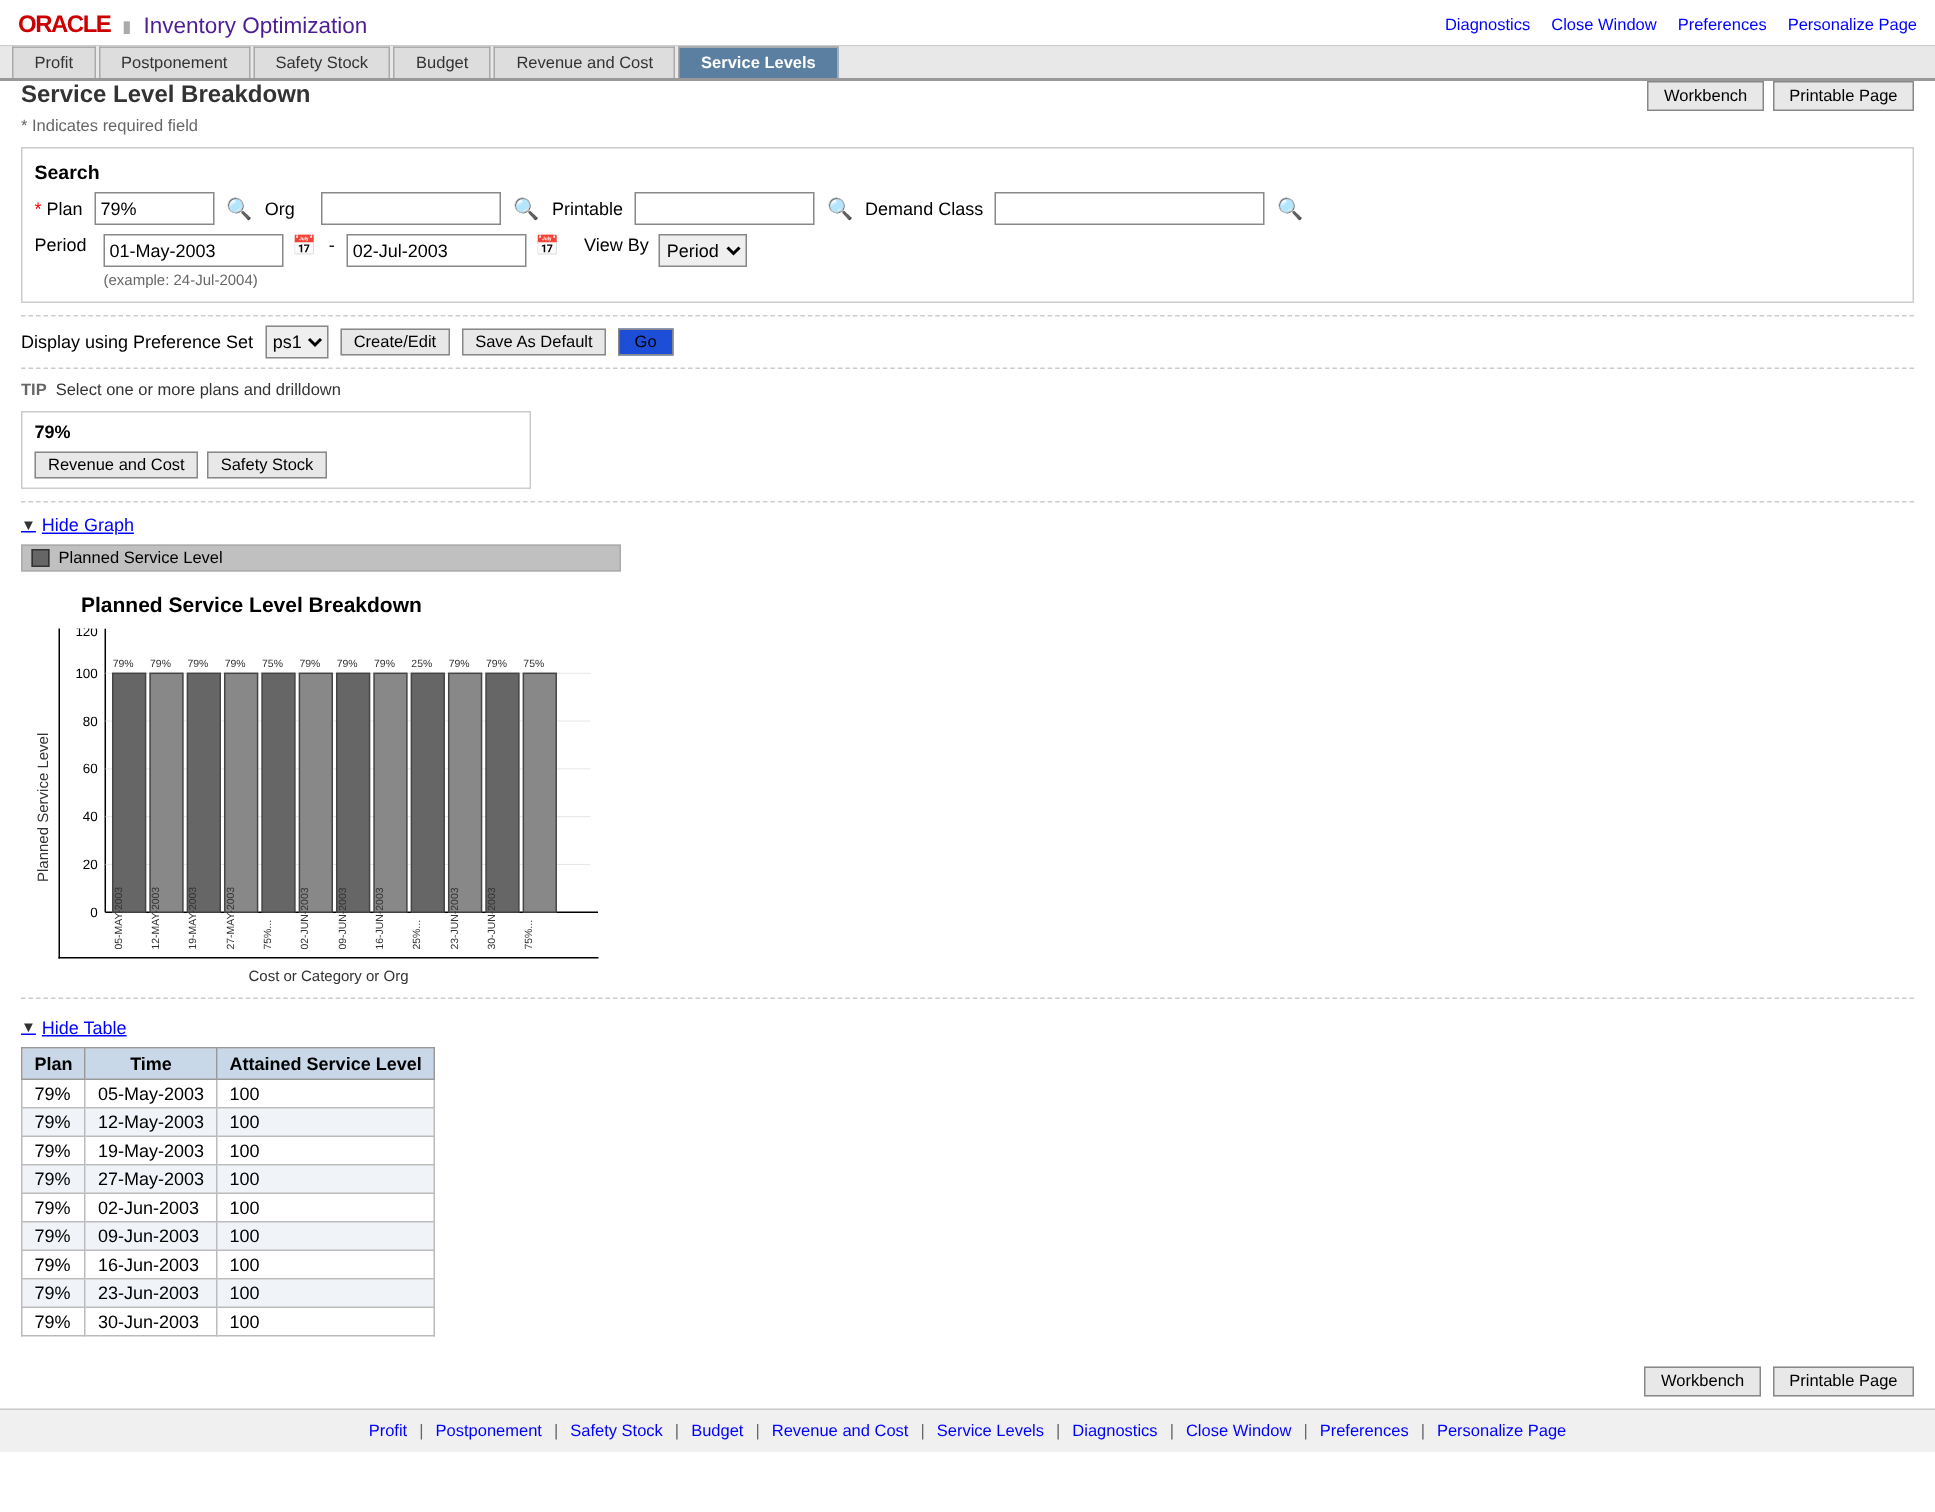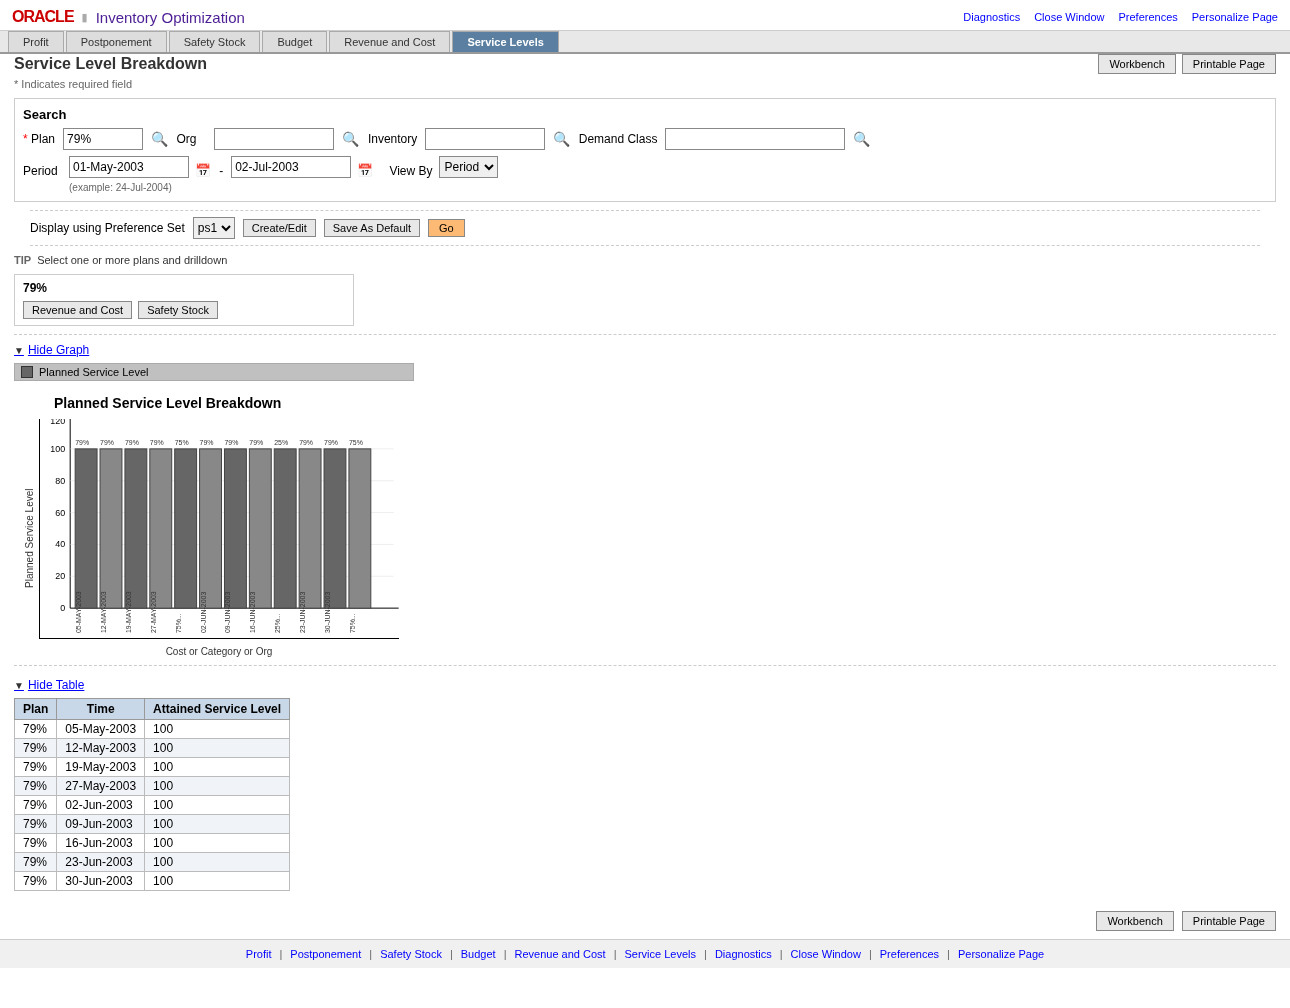--- a/index.html
+++ b/index.html
@@ -37,35 +37,35 @@
 
     .search-row { display: flex; align-items: center; gap: 8px; margin-bottom: 6px; flex-wrap: wrap; }
     .search-label { font-size: 12px; min-width: 30px; }
     .required-star { color: red; }
     .search-input { height: 22px; border: 1px solid #888; padding: 1px 3px; font-size: 12px; }
     .search-input-sm { width: 80px; }
     .search-input-md { width: 120px; }
     .search-input-xl { width: 180px; }
     .search-icon { cursor: pointer; font-size: 14px; color: #666; }
 
-    .period-row { display: flex; align-items: flex-end; gap: 6px; margin-bottom: 4px; }
+    .period-row { display: flex; align-items: flex-start; gap: 6px; margin-bottom: 4px; }
     .period-label { min-width: 40px; font-size: 12px; }
     .date-input { width: 120px; height: 22px; border: 1px solid #888; padding: 1px 3px; font-size: 12px; }
     .cal-icon { cursor: pointer; font-size: 13px; }
     .dash { margin: 0 2px; }
     .viewby-label { margin-left: 10px; font-size: 12px; }
     select.viewby-select { height: 22px; font-size: 12px; border: 1px solid #888; padding: 1px; }
     .example-text { font-size: 10px; color: #666; margin-left: 46px; }
 
     
-    #pref-row { display: flex; align-items: center; gap: 8px; margin: 8px 16px; padding: 6px 0; border-top: 1px dashed #ccc; border-bottom: 1px dashed #ccc; }
+    #pref-row { display: flex; align-items: center; gap: 8px; margin: 8px 0; padding: 6px 0; border-top: 1px dashed #ccc; border-bottom: 1px dashed #ccc; }
     .pref-label { font-size: 12px; }
     .pref-btn { padding: 2px 8px; font-size: 11px; border: 1px solid #888; background: #e8e8e8; cursor: pointer; }
     select.pref-select { height: 22px; font-size: 12px; border: 1px solid #888; }
-    .go-btn { padding: 2px 10px; font-size: 11px; border: 1px solid #888; background: #fdba74; cursor: pointer; }
+    .go-btn { padding: 2px 10px; font-size: 11px; border: 1px solid #888; background: #1d4ed8; cursor: pointer; }
 
     
     #tip-section { margin: 8px 0; display: flex; align-items: flex-start; gap: 6px; }
     .tip-label { font-size: 11px; font-weight: bold; color: #666; }
     .tip-text { font-size: 11px; color: #333; }
 
     
     #plan-result { border: 1px solid #ccc; padding: 6px 8px; margin: 4px 0 8px 0; width: 340px; }
     #plan-value { font-size: 12px; font-weight: bold; margin-bottom: 6px; }
     .plan-action-btns { display: flex; gap: 6px; }
@@ -148,21 +148,21 @@
 
     <div class="search-row">
       <span class="search-label"><span class="required-star">*</span> <span>Plan</span></span>
       <input class="search-input search-input-sm" type="text" value="79%" style="">
       <span class="search-icon">🔍</span>
 
       <span class="search-label">Org</span>
       <input class="search-input search-input-md" type="text" style="">
       <span class="search-icon">🔍</span>
 
-      <span class="search-label">Inventory</span>
+      <span class="search-label">Printable</span>
       <input class="search-input search-input-md" type="text" style="">
       <span class="search-icon">🔍</span>
 
       <span class="search-label">Demand Class</span>
       <input class="search-input search-input-xl" type="text" style="">
       <span class="search-icon">🔍</span>
     </div>
 
     <div class="period-row">
       <span class="period-label">Period</span>

